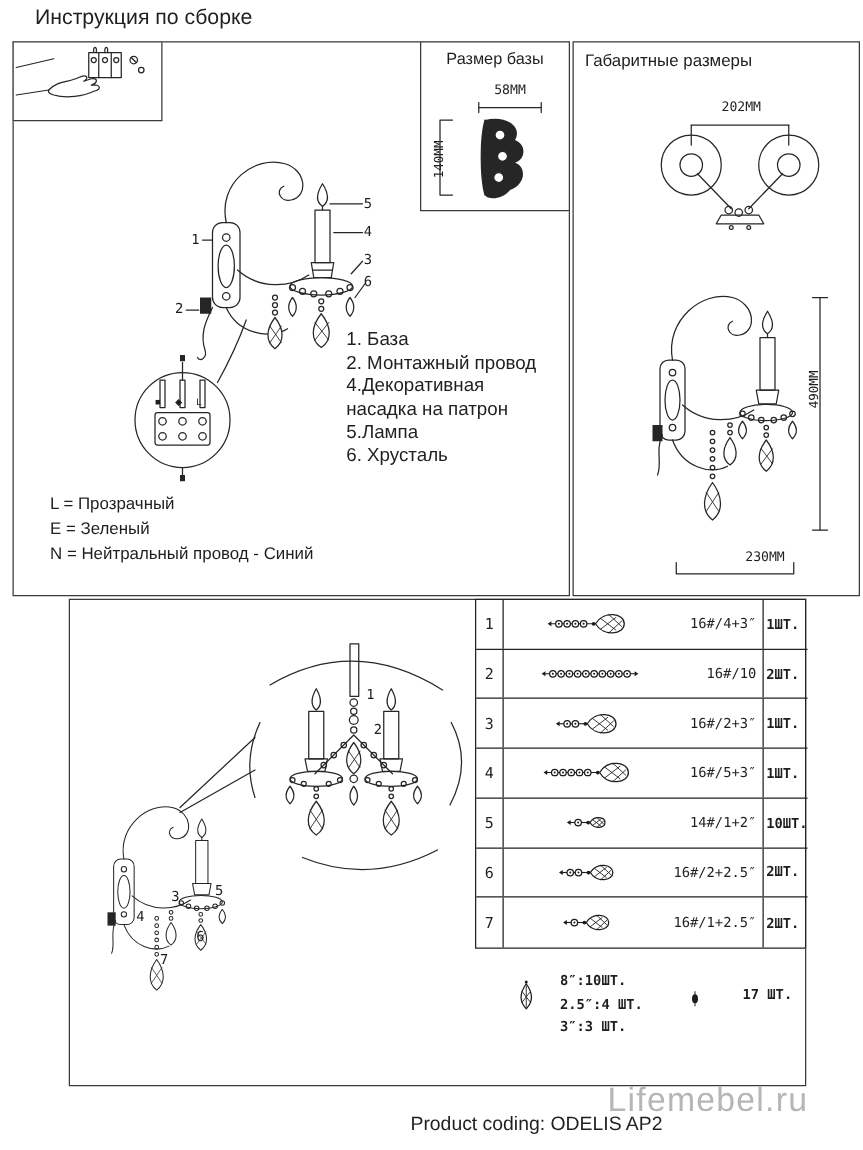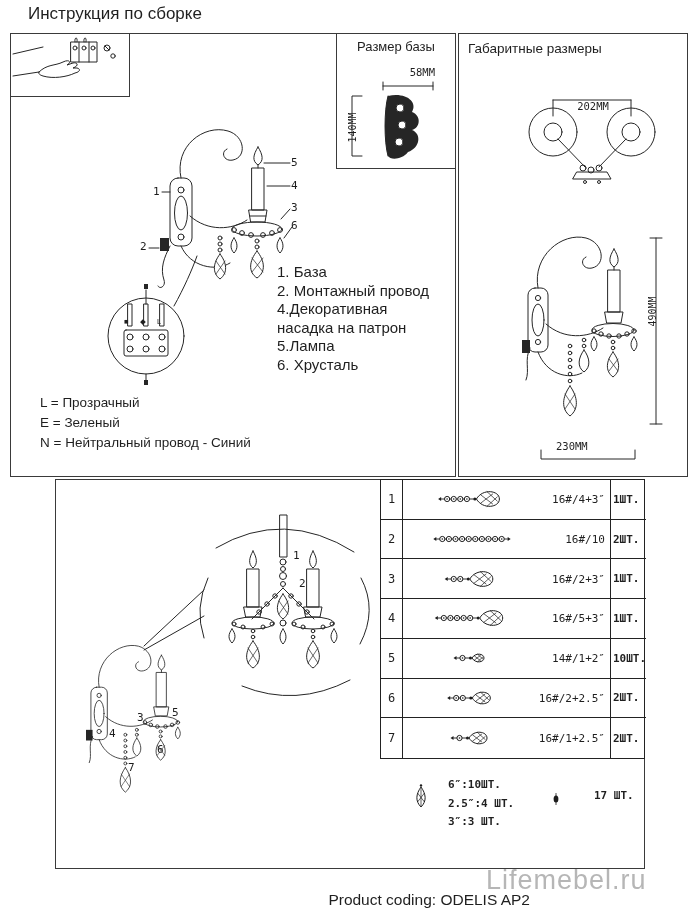--- a/index.html
+++ b/index.html
@@ -54,21 +54,21 @@
       <circle cx="73" cy="14" r="2"></circle>
       <circle cx="82" cy="14" r="2"></circle>
     <path d="M64,8 C63,3 67,2 66,8 M73,8 C72,3 76,2 75,8"></path>
     <circle cx="96" cy="14" r="3"></circle>
       <line x1="94" y1="12" x2="98" y2="16"></line>
     <circle cx="102" cy="22" r="2.2"></circle>
   </svg>
 
   <div class="panel" style="left:336px;top:33px;width:120px;height:136px;"></div>
   <span class="txt" style="left:340px;top:39px;width:112px;text-align:center;font-size:13px;">Размер базы</span>
-  <span class="txt mono" style="left:381px;top:66px;width:54px;text-align:right;font-size:10.5px;">58MM</span>
+  <span class="txt mono" style="left:381px;top:66px;width:54px;text-align:center;font-size:10.5px;">58MM</span>
   <svg class="line" style="left:380px;top:82px;" width="56" height="8" viewBox="0 0 56 8">
     <line x1="3" y1="0" x2="3" y2="8"></line>
       <line x1="53" y1="0" x2="53" y2="8"></line>
       <line x1="3" y1="4" x2="53" y2="4"></line>
   </svg>
   <span class="txt mono rot" style="left:332px;top:122px;width:40px;text-align:center;font-size:10px;">140MM</span>
   <svg class="line" style="left:344px;top:92px;" width="104" height="72" viewBox="0 0 104 72">
     <path d="M18,4 H8 V64 H18"></path>
     <path class="f" d="M44,4 C62,0 74,10 68,20 C78,24 76,36 68,38 C78,42 76,56 64,60 C58,68 46,68 44,64 C40,50 40,18 44,4 Z"></path>
     <circle class="wf" cx="56" cy="16" r="4"></circle>
@@ -149,21 +149,21 @@
     <div>6. Хрусталь</div>
   </div>
 
   <div class="abs legend" style="left:40px;top:393px;">
     <div>L = Прозрачный</div>
     <div>E = Зеленый</div>
     <div>N = Нейтральный провод - Синий</div>
   </div>
 
   <span class="txt" style="left:468px;top:41px;font-size:13.5px;">Габаритные размеры</span>
-  <span class="txt mono" style="left:569px;top:100px;width:48px;text-align:center;font-size:10.5px;">202MM</span>
+  <span class="txt mono" style="left:569px;top:80px;width:48px;text-align:center;font-size:10.5px;">202MM</span>
   <svg class="line" style="left:505px;top:90px;" width="180" height="100" viewBox="0 0 180 100">
     <line x1="48" y1="26" x2="48" y2="10"></line>
       <line x1="126" y1="26" x2="126" y2="10"></line>
       <line x1="48" y1="10" x2="126" y2="10"></line>
     <circle cx="48" cy="42" r="24"></circle>
       <circle cx="48" cy="42" r="9"></circle>
     <circle cx="126" cy="42" r="24"></circle>
       <circle cx="126" cy="42" r="9"></circle>
     <path d="M53,49 L80,77 M121,49 L94,77"></path>
     <circle cx="78" cy="78" r="3"></circle>
@@ -211,21 +211,21 @@
     <path class="thin" d="M43,166 L53,181 M53,166 L43,181"></path>
     <rect class="f" x="0" y="112" width="8" height="13"></rect>
     <path d="M8,120 C2,132 8,142 4,152"></path>
   </svg>
   <svg class="line" style="left:650px;top:236px;" width="14" height="190" viewBox="0 0 14 190">
     <line x1="6" y1="2" x2="6" y2="188"></line>
       <line x1="0" y1="2" x2="12" y2="2"></line>
       <line x1="0" y1="188" x2="12" y2="188"></line>
   </svg>
   <span class="txt mono rot" style="left:630px;top:306px;width:44px;text-align:center;font-size:10px;">490MM</span>
-  <span class="txt mono" style="left:556px;top:440px;width:72px;font-size:10.5px;">230MM</span>
+  <span class="txt mono" style="left:576px;top:440px;width:72px;text-align:center;font-size:10.5px;">230MM</span>
   <svg class="line" style="left:540px;top:448px;" width="96" height="12" viewBox="0 0 96 12">
     <path d="M1,2 V11 H95 V2"></path>
   </svg>
 
   <div class="panel" style="left:55px;top:479px;width:590px;height:390px;"></div>
   <svg class="line" style="left:56px;top:480px;" width="330" height="388" viewBox="0 0 330 388">
 
     <path d="M160,68 Q228,28 298,72"></path>
     <path d="M305,98 Q322,130 304,164"></path>
     <path d="M186,206 Q240,228 294,200"></path>
@@ -473,21 +473,21 @@
       <div class="t-qty">2ШТ.</div>
     </div>
   </div>
 
   <svg class="abs" style="left:413px;top:784px;" width="16" height="26" viewBox="0 0 16 26">
       <circle cx="8" cy="1.5" r="1.2" fill="#1c1c1c"></circle>
       <path d="M8,3 C3,10 2,17 8,23 C14,17 13,10 8,3 Z" fill="#fff" stroke="#1c1c1c" stroke-width="1"></path>
       <path d="M4.5,9 L11.5,18 M11.5,9 L4.5,18 M8,4.5 L8,22" stroke="#1c1c1c" stroke-width="0.7" fill="none"></path>
     </svg>
   <div class="abs" style="left:448px;top:776px;">
-    <span class="note-line">6″:10ШТ.</span>
+    <span class="note-line">8″:10ШТ.</span>
     <span class="note-line">2.5″:4 ШТ.</span>
     <span class="note-line">3″:3 ШТ.</span>
   </div>
   <svg class="abs" style="left:551px;top:792px;" width="10" height="14" viewBox="0 0 10 14">
       <line x1="5" y1="1" x2="5" y2="13" stroke="#1c1c1c" stroke-width="0.8"></line>
       <ellipse cx="5" cy="7" rx="2.4" ry="3.6" fill="#1c1c1c"></ellipse>
     </svg>
   <span class="txt mono" style="left:594px;top:789px;font-size:11px;font-weight:600;">17 ШТ.</span>
 
   <span class="txt" style="left:160px;top:891px;width:370px;text-align:right;font-size:15.5px;">Product coding: ODELIS AP2</span>

